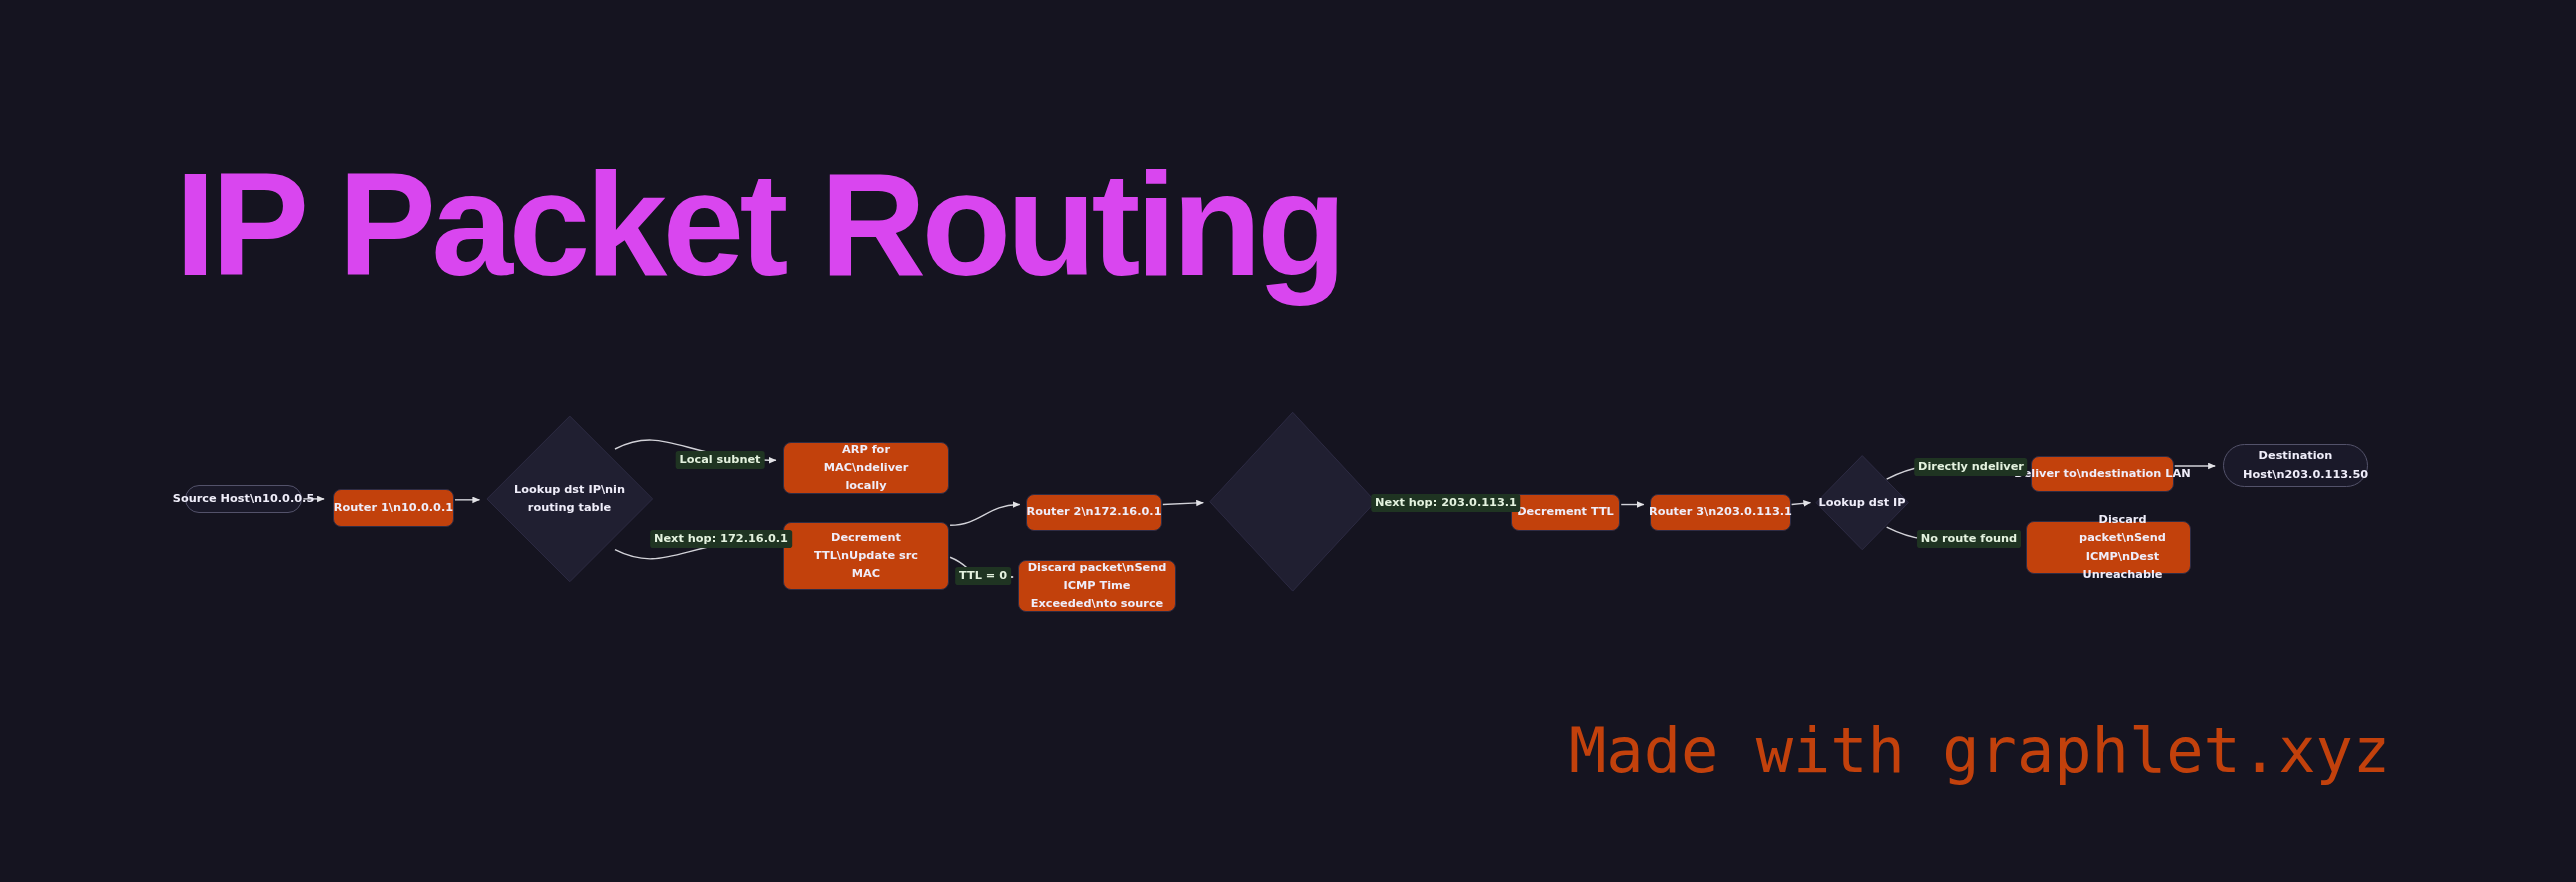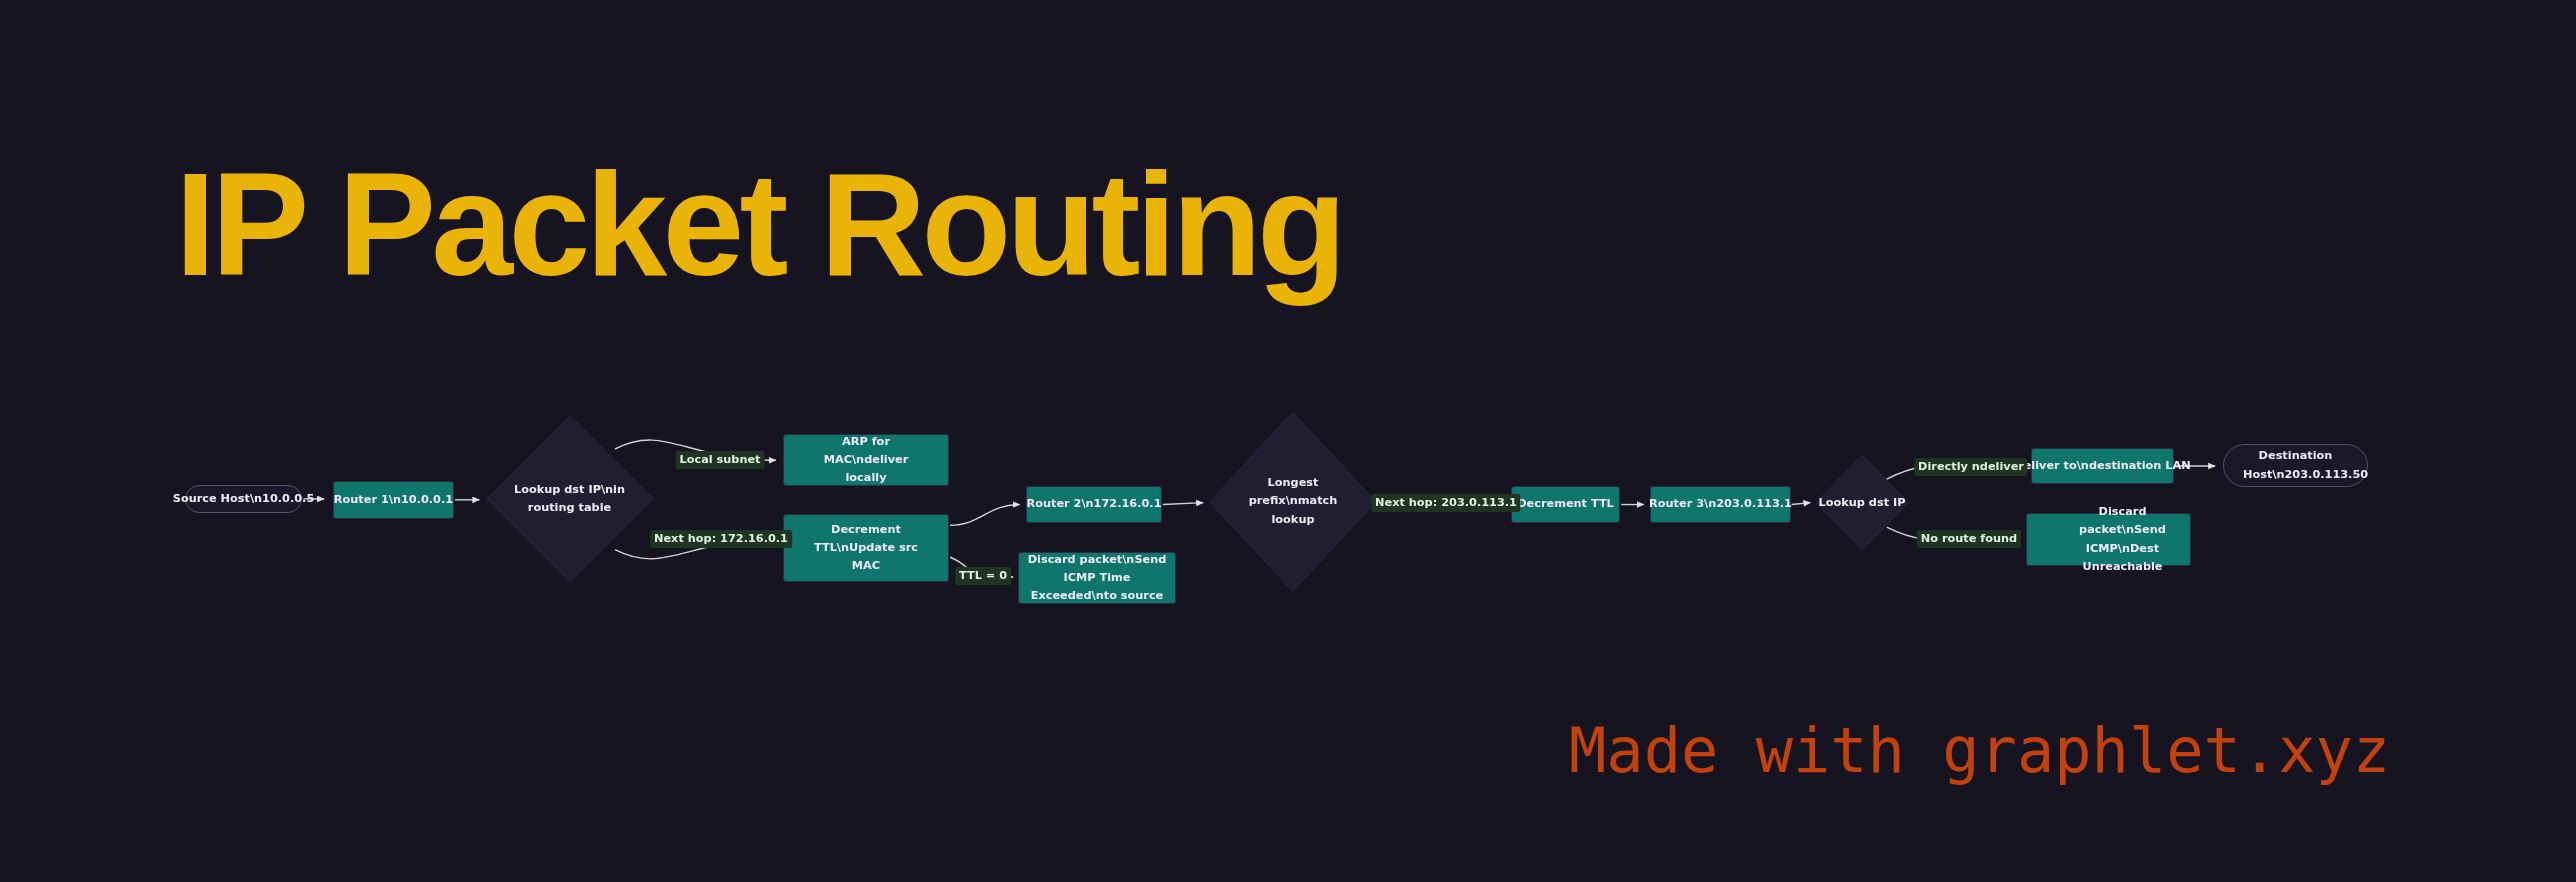--- a/index.html
+++ b/index.html
@@ -10,21 +10,21 @@
     overflow:hidden;
     font-family:"DejaVu Sans", sans-serif;
   }
   .title{
     position:absolute;
     left:175px;top:151px;
     font-size:147px;
     font-weight:700;
     letter-spacing:-4.7px;
     line-height:1;
-    color:#eab308;
+    color:#d946ef;
     font-family:"Liberation Sans", sans-serif;
     white-space:nowrap;
   }
   .watermark{
     position:absolute;
     left:1569px;top:720px;
     font-size:62px;
     line-height:1;
     color:#c2410c;
     font-family:"DejaVu Sans Mono", monospace;
@@ -35,23 +35,24 @@
     position:absolute;
     display:flex;align-items:center;justify-content:center;
     text-align:center;
     color:#efedf9;
     font-size:11.3px;
     font-weight:600;
     line-height:1.6;
     box-sizing:border-box;
   }
   .node.rect{
-    background:#0f766e;
+    background:#c2410c;
     border:0.9px solid #2e2c44;
-    border-radius:3px;
+    border-radius:8px;
+    margin-top:8px;
   }
   .node.pill{
     background:#1a1929;
     border:0.9px solid #53526a;
     border-radius:941px;
     text-align:center;
   }
   .node.diamond-text{
     background:transparent;
     border:none;
@@ -125,23 +126,20 @@
   </div>
 
   <div class="node rect nw" style="left:1026px;top:486px;width:136px;height:37px;">
     <span class="lbl">Router 2\n172.16.0.1</span>
   </div>
 
   <div class="node rect" style="left:1018px;top:552px;width:158px;height:52px;">
     <span class="lbl" style="width:149px;">Discard packet\nSend ICMP Time Exceeded\nto source</span>
   </div>
 
-  <div class="node diamond-text" style="left:1227px;top:412px;width:132px;height:179px;">
-    <span class="lbl">Longest prefix\nmatch lookup</span>
-  </div>
 
   <div class="node rect nw" style="left:1511px;top:486px;width:109px;height:37px;">
     <span class="lbl">Decrement TTL</span>
   </div>
 
   <div class="node rect nw" style="left:1650px;top:486px;width:141px;height:37px;">
     <span class="lbl">Router 3\n203.0.113.1</span>
   </div>
 
   <div class="node diamond-text nw" style="left:1816px;top:456px;width:92px;height:94px;">

